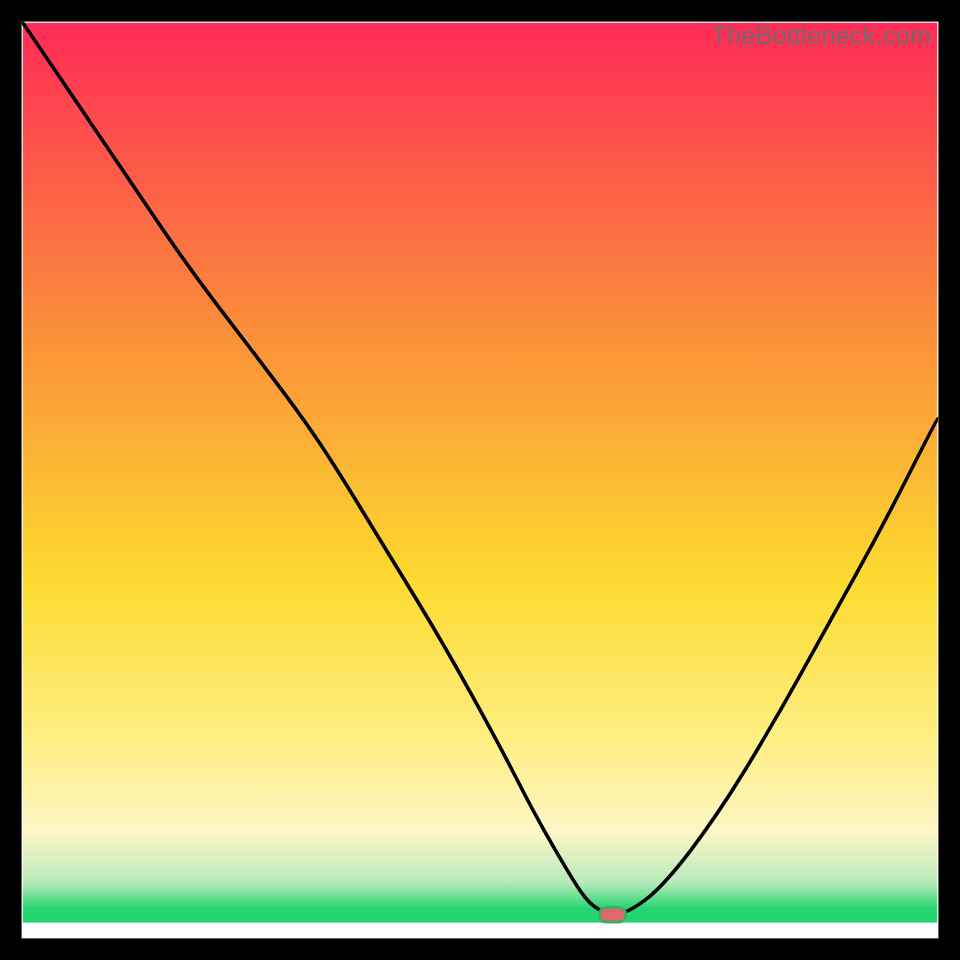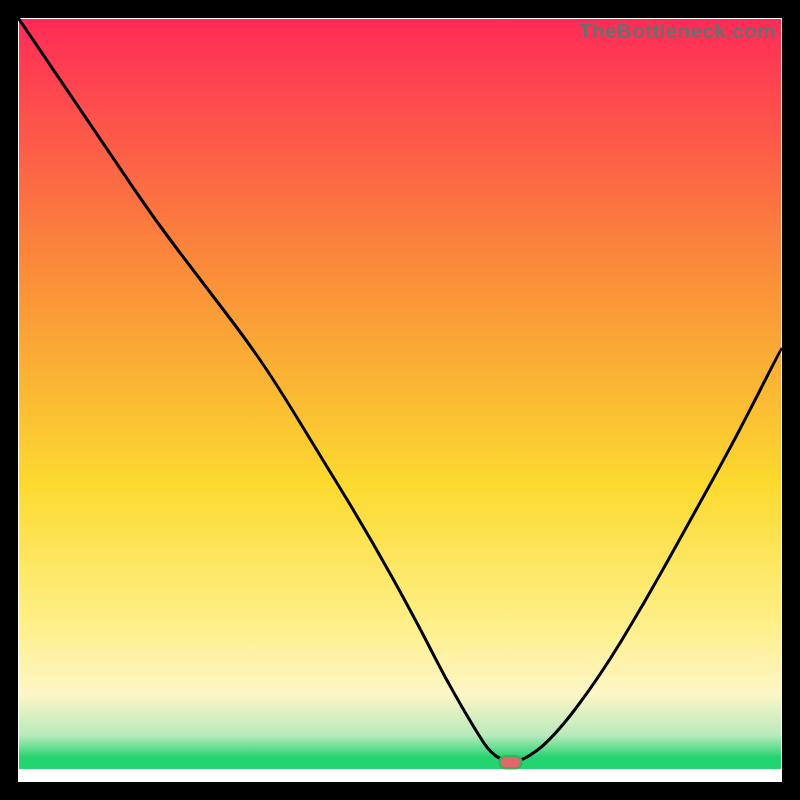--- a/index.html
+++ b/index.html
@@ -17,21 +17,21 @@
     top: 18px;
     width: 764px;
     height: 764px;
     background: #fff;
   }
   .watermark {
     position: absolute;
     right: 24px;
     top: 19px;
     font-size: 21px;
-    font-weight: 700;
+    font-weight: 400;
     color: #6d6d6d;
     letter-spacing: 0.2px;
     z-index: 10;
   }
   .plot {
     position: absolute;
     left: 18px;
     top: 18px;
     width: 764px;
     height: 764px;

